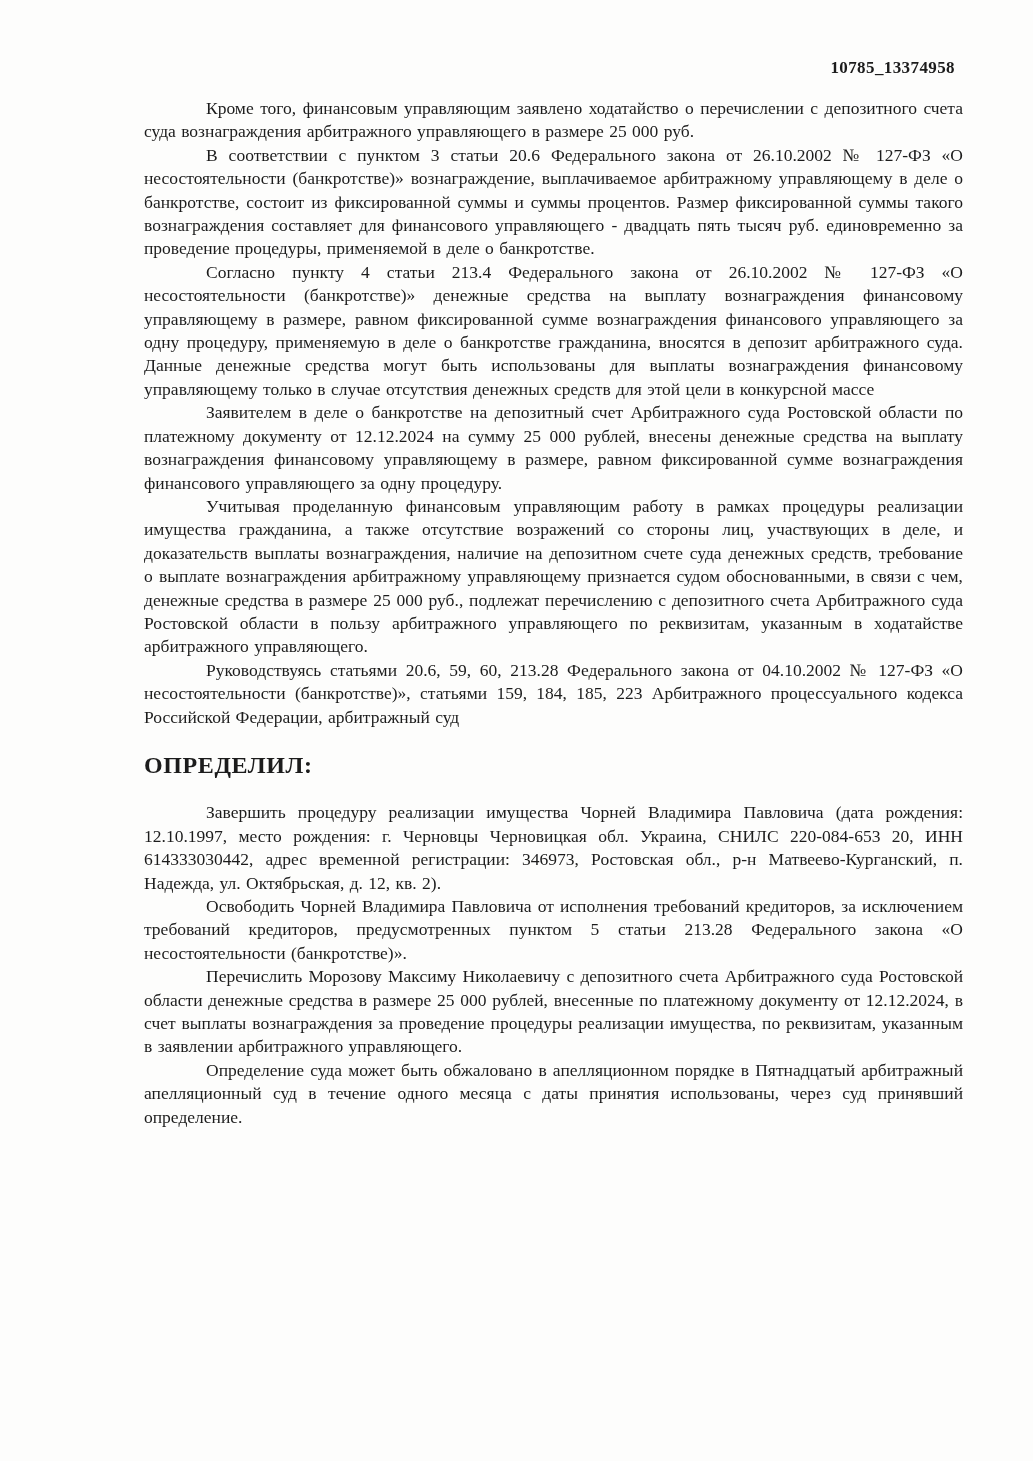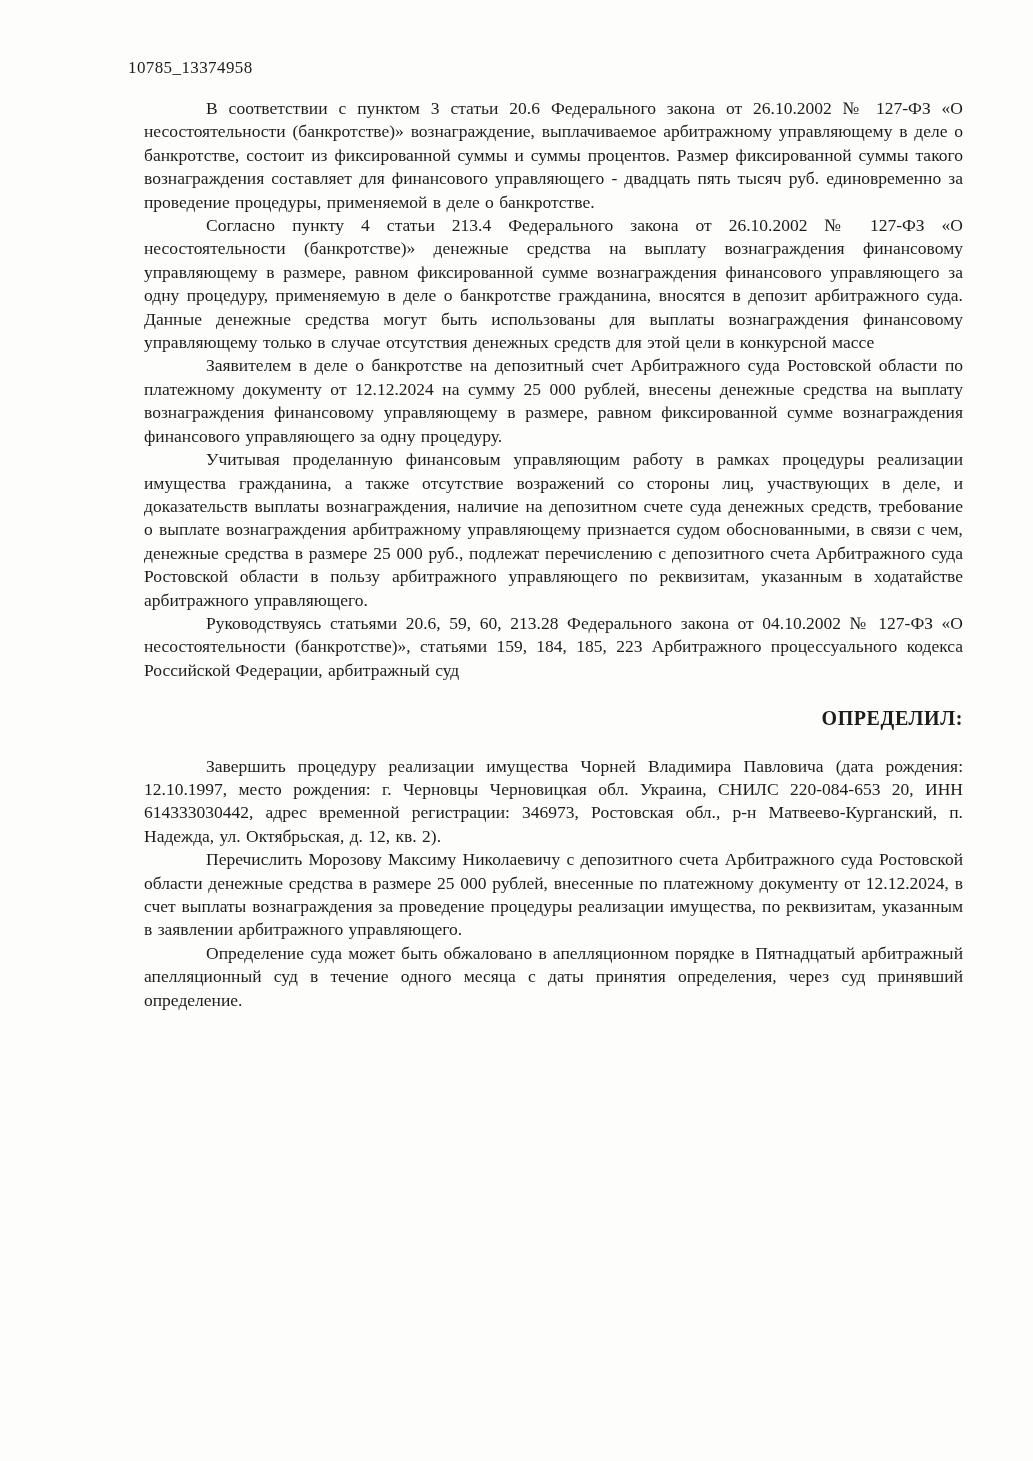--- a/index.html
+++ b/index.html
@@ -13,63 +13,66 @@
     height: 1461px;
     margin: 0 auto;
     background: #fdfdfc;
     color: #1c1c1c;
     font-family: "Liberation Serif", "DejaVu Serif", serif;
     overflow: hidden;
   }
   .doc-number {
     position: absolute;
     top: 58px;
-    left: 128px;
+    left: 136px;
     width: 819px;
-    text-align: left;
+    text-align: right;
     font-size: 17px;
     letter-spacing: 0.4px;
     white-space: nowrap;
+    font-weight: bold;
   }
   .content {
     position: absolute;
     top: 97px;
     left: 144px;
     width: 819px;
     font-size: 17.5px;
     line-height: 23.4px;
     text-align: justify;
   }
   .content p {
     margin: 0;
     text-indent: 62px;
     word-spacing: 1px;
   }
   .ruling-heading {
-    text-align: right;
+    text-align: left;
     text-indent: 0 !important;
     font-weight: bold;
-    font-size: 20px;
+    font-size: 24px;
     letter-spacing: 0.6px;
     margin: 25px 0 24px 0 !important;
     word-spacing: normal !important;
   }
 </style>
 </head>
 <body>
 
 <div class="page">
   <div class="doc-number">10785_13374958</div>
 
   <div class="content">
+    <p>Кроме того, финансовым управляющим заявлено ходатайство о перечислении с депозитного счета суда вознаграждения арбитражного управляющего в размере 25 000 руб.</p>
     <p>В соответствии с пунктом 3 статьи 20.6 Федерального закона от 26.10.2002 № 127-ФЗ «О несостоятельности (банкротстве)» вознаграждение, выплачиваемое арбитражному управляющему в деле о банкротстве, состоит из фиксированной суммы и суммы процентов. Размер фиксированной суммы такого вознаграждения составляет для финансового управляющего - двадцать пять тысяч руб. единовременно за проведение процедуры, применяемой в деле о банкротстве.</p>
     <p>Согласно пункту 4 статьи 213.4 Федерального закона от 26.10.2002 № 127-ФЗ «О несостоятельности (банкротстве)» денежные средства на выплату вознаграждения финансовому управляющему в размере, равном фиксированной сумме вознаграждения финансового управляющего за одну процедуру, применяемую в деле о банкротстве гражданина, вносятся в депозит арбитражного суда. Данные денежные средства могут быть использованы для выплаты вознаграждения финансовому управляющему только в случае отсутствия денежных средств для этой цели в конкурсной массе</p>
     <p>Заявителем в деле о банкротстве на депозитный счет Арбитражного суда Ростовской области по платежному документу от 12.12.2024 на сумму 25 000 рублей, внесены денежные средства на выплату вознаграждения финансовому управляющему в размере, равном фиксированной сумме вознаграждения финансового управляющего за одну процедуру.</p>
     <p>Учитывая проделанную финансовым управляющим работу в рамках процедуры реализации имущества гражданина, а также отсутствие возражений со стороны лиц, участвующих в деле, и доказательств выплаты вознаграждения, наличие на депозитном счете суда денежных средств, требование о выплате вознаграждения арбитражному управляющему признается судом обоснованными, в связи с чем, денежные средства в размере 25 000 руб., подлежат перечислению с депозитного счета Арбитражного суда Ростовской области в пользу арбитражного управляющего по реквизитам, указанным в ходатайстве арбитражного управляющего.</p>
     <p>Руководствуясь статьями 20.6, 59, 60, 213.28 Федерального закона от 04.10.2002 № 127-ФЗ «О несостоятельности (банкротстве)», статьями 159, 184, 185, 223 Арбитражного процессуального кодекса Российской Федерации, арбитражный суд</p>
 
     <p class="ruling-heading">ОПРЕДЕЛИЛ:</p>
 
     <p>Завершить процедуру реализации имущества Чорней Владимира Павловича (дата рождения: 12.10.1997, место рождения: г. Черновцы Черновицкая обл. Украина, СНИЛС 220-084-653 20, ИНН 614333030442, адрес временной регистрации: 346973, Ростовская обл., р-н Матвеево-Курганский, п. Надежда, ул. Октябрьская, д. 12, кв. 2).</p>
+    <p>Освободить Чорней Владимира Павловича  от исполнения требований кредиторов, за исключением требований кредиторов, предусмотренных пунктом 5 статьи 213.28 Федерального закона «О несостоятельности (банкротстве)».</p>
     <p>Перечислить Морозову Максиму Николаевичу  с депозитного счета Арбитражного суда Ростовской области денежные средства в размере 25 000 рублей, внесенные по платежному документу от 12.12.2024, в счет выплаты вознаграждения за проведение процедуры реализации имущества, по реквизитам, указанным в заявлении арбитражного управляющего.</p>
-    <p>Определение суда может быть обжаловано в апелляционном порядке в Пятнадцатый арбитражный апелляционный суд в течение одного месяца с даты принятия определения, через суд принявший определение.</p>
+    <p>Определение суда может быть обжаловано в апелляционном порядке в Пятнадцатый арбитражный апелляционный суд в течение одного месяца с даты принятия использованы, через суд принявший определение.</p>
   </div>
 </div>
 
 </body></html>

